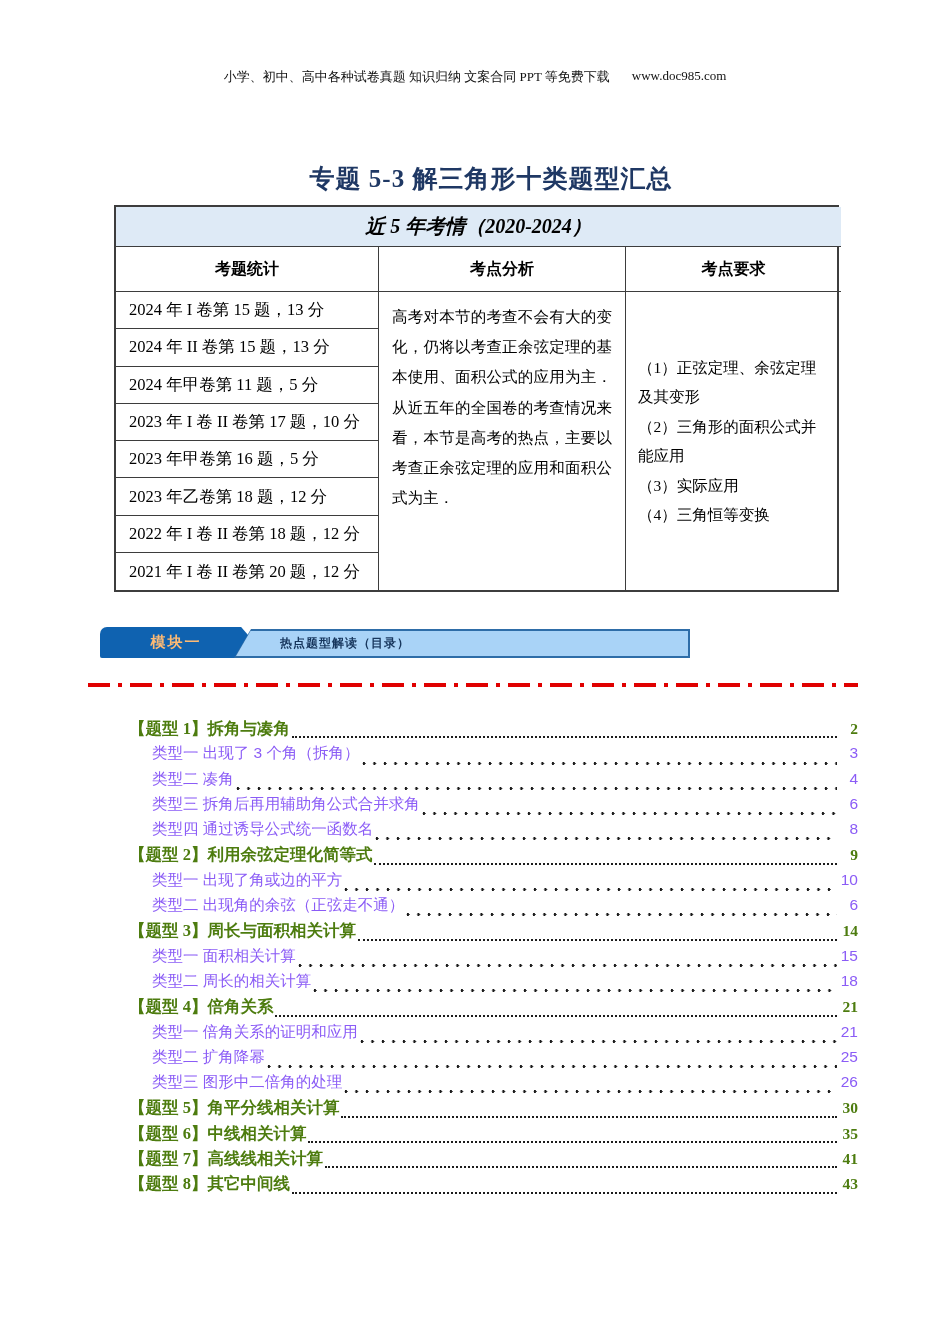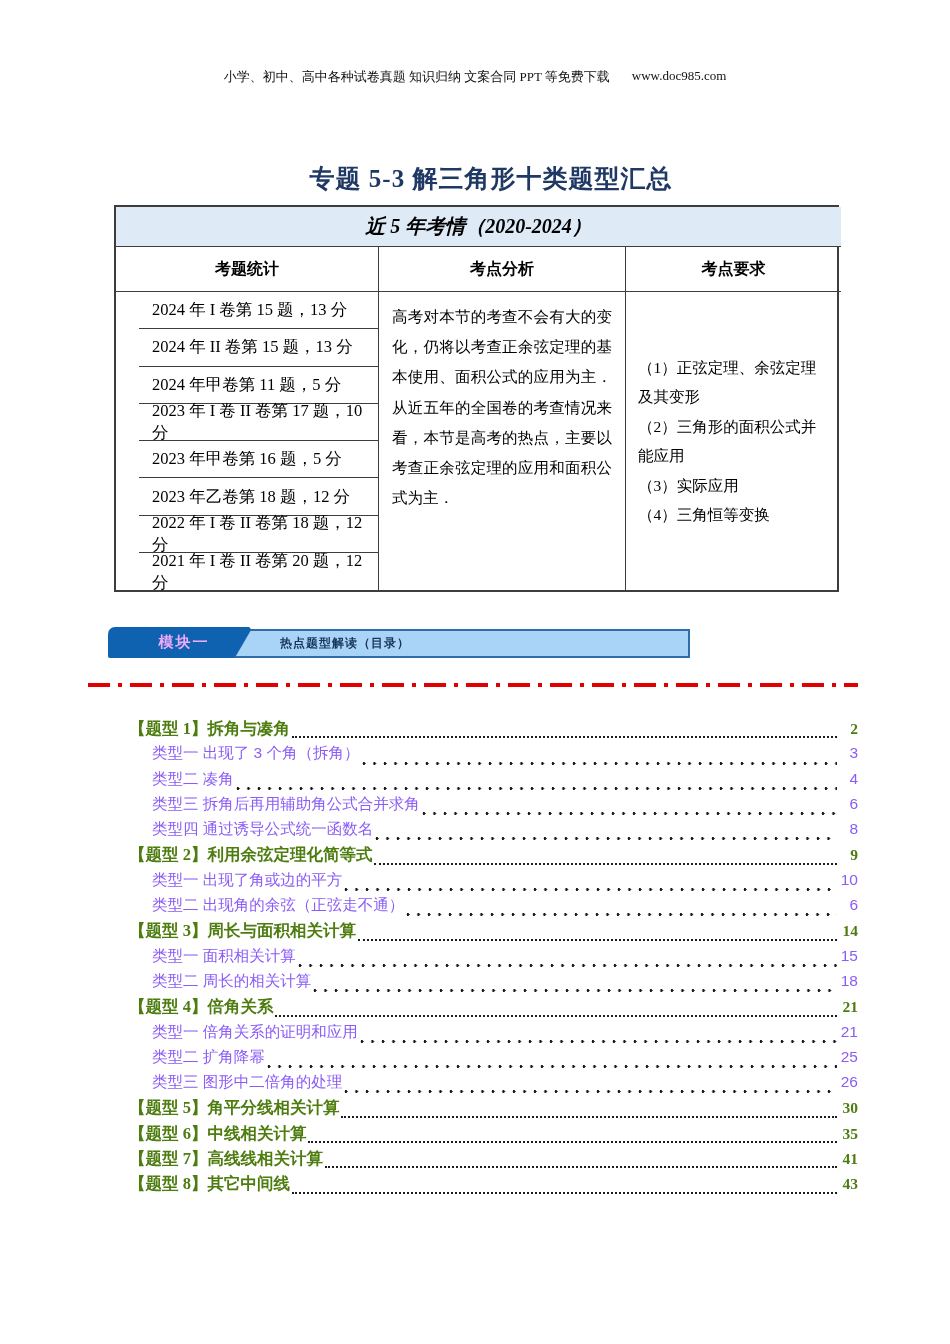--- a/index.html
+++ b/index.html
@@ -42,46 +42,46 @@
     display:flex; align-items:center; justify-content:center;
     font-size:16px; font-weight:bold;
     border-bottom:1.5px solid #3d3d3d; border-right:1.5px solid #3d3d3d;
   }
   .t-colhead.c1 { grid-area:2/1; }
   .t-colhead.c2 { grid-area:2/2; }
   .t-colhead.c3 { grid-area:2/3; border-right:none; }
   .t-stat {
     grid-column:1; display:flex; align-items:center;
     padding-left:13px; font-size:16.5px;
-    border-bottom:1.5px solid #3d3d3d; border-right:1.5px solid #3d3d3d;margin-left:23px;
+    border-bottom:1.5px solid #3d3d3d; border-right:1.5px solid #3d3d3d;
   }
   .t-stat.r0{grid-row:3}.t-stat.r1{grid-row:4}.t-stat.r2{grid-row:5}.t-stat.r3{grid-row:6}
   .t-stat.r4{grid-row:7}.t-stat.r5{grid-row:8}.t-stat.r6{grid-row:9}
   .t-stat.r7{grid-row:10; border-bottom:none;}
   .t-analysis {
     grid-area:3/2/11/3; border-right:1.5px solid #3d3d3d;
     display:flex; padding:10px 13px;
     font-size:15.5px; line-height:1.95; text-align:justify;
   }
   .t-req {
     grid-area:3/3/11/4;
     display:flex; flex-direction:column; justify-content:center;
     padding:10px 12px; font-size:15.5px; line-height:1.9;
   }
   .t-req .req-line { text-indent:0; }
 
   
   .banner-tab {
-    position:absolute; left:108px; top:627px; width:152px; height:31px;
+    position:absolute; left:100px; top:627px; width:152px; height:31px;
     background:#0F62B0;
     clip-path:polygon(0 0, 84% 0, 100% 100%, 0 100%);
     border-radius:7px 14px 0 2px;
     display:flex; align-items:center; justify-content:center;
     padding-right:16px;
-    color:#f0abfc; font-family:"Liberation Sans", sans-serif;
+    color:#fdba74; font-family:"Liberation Sans", sans-serif;
     font-size:15px; font-weight:600; letter-spacing:2px;
     filter:drop-shadow(2px 3px 2px rgba(90,90,90,.45));
   }
   .banner-bar {
     position:absolute; left:234px; top:629px; width:456px; height:29px;
     background:#2E6DA8;
     clip-path:polygon(17px 0, 100% 0, 100% 100%, 0 100%);
     filter:drop-shadow(3px 3px 2.5px rgba(120,120,120,.55));
   }
   .banner-bar-inner {

